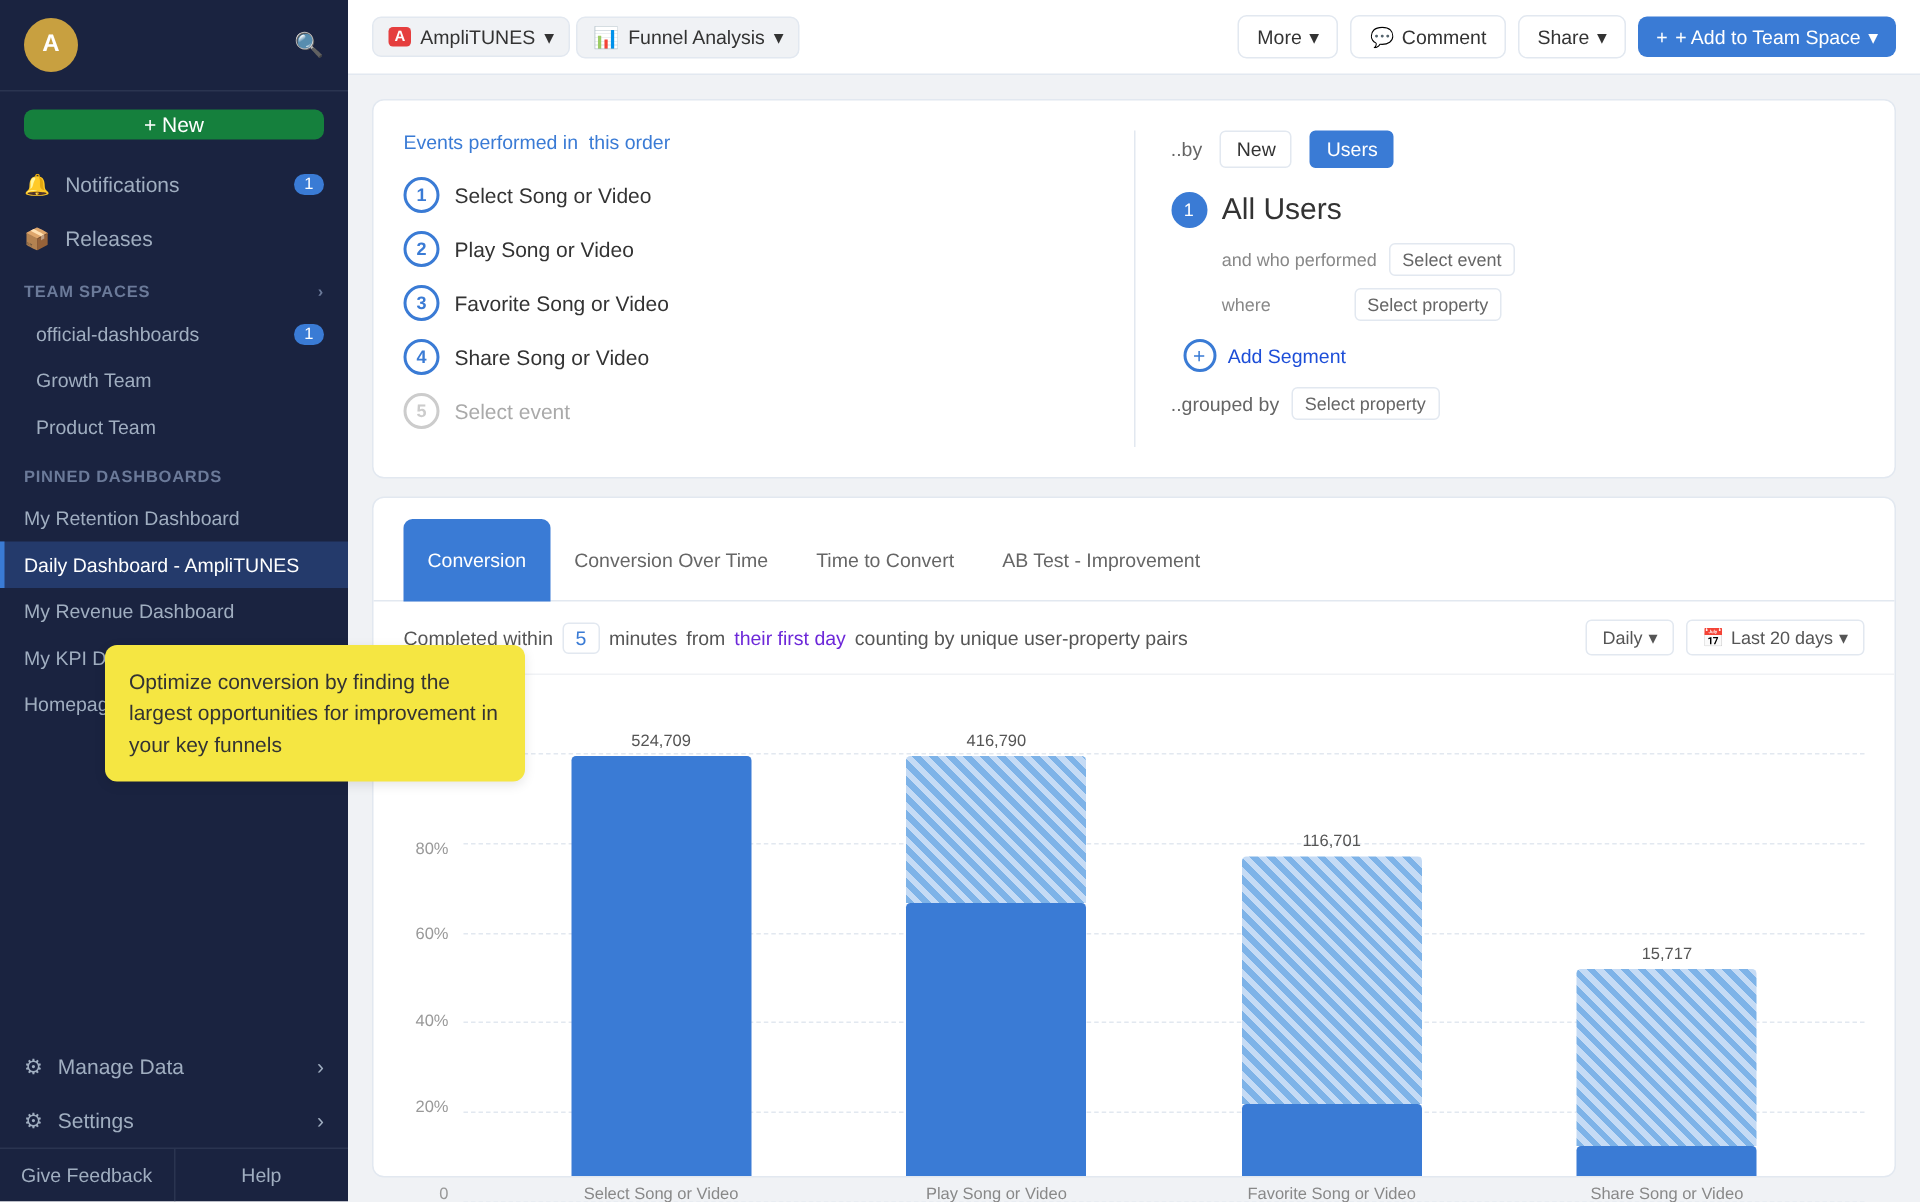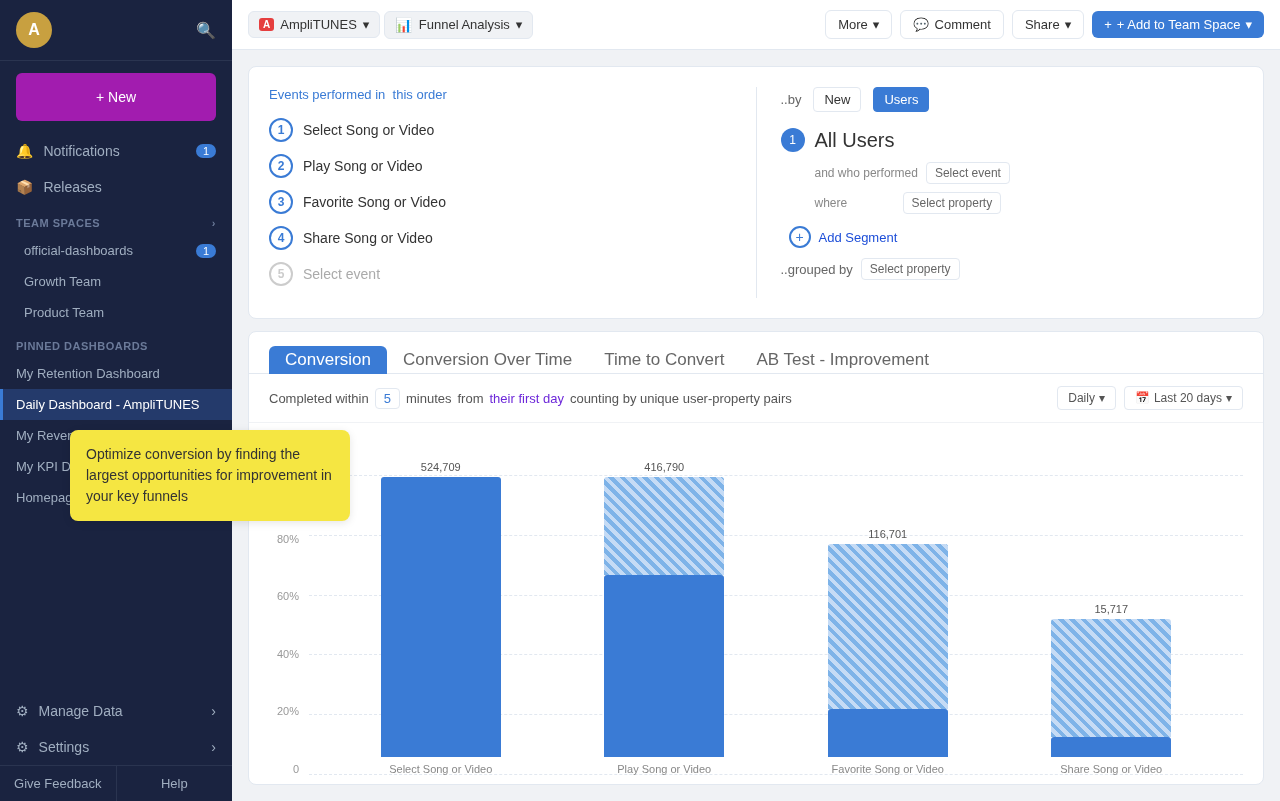--- a/index.html
+++ b/index.html
@@ -25,25 +25,25 @@
     }
     .sidebar-logo {
       width: 36px; height: 36px; background: #c8a040; border-radius: 50%;
       display: flex; align-items: center; justify-content: center;
       color: white; font-weight: bold; font-size: 16px;
     }
     .sidebar-search-icon { color: #8899bb; cursor: pointer; font-size: 16px; }
 
     .sidebar-new-btn {
       margin: 12px 16px;
-      background: #a21caf;
+      background: #15803d;
       color: white;
       border: none;
       border-radius: 6px;
-      padding: 16px 0;
+      padding: 2px 0;
       font-size: 14px;
       font-weight: 500;
       width: calc(100% - 32px);
       cursor: pointer;
       display: flex;
       align-items: center;
       justify-content: center;
       gap: 6px;
     }
 
@@ -401,22 +401,22 @@
     }
 
     .chart-tabs {
       display: flex;
       align-items: center;
       padding: 14px 20px 0;
       border-bottom: 1px solid #e2e8f0;
       gap: 0;
     }
     .chart-tab {
-      padding: 4px 16px;
-      font-size: 17px;
+      padding: 20px 16px;
+      font-size: 13px;
       cursor: pointer;
       color: #666;
       border-radius: 6px 6px 0 0;
       margin-bottom: -1px;
     }
     .chart-tab.active {
       background: #3a7bd5;
       color: white;
     }
 

